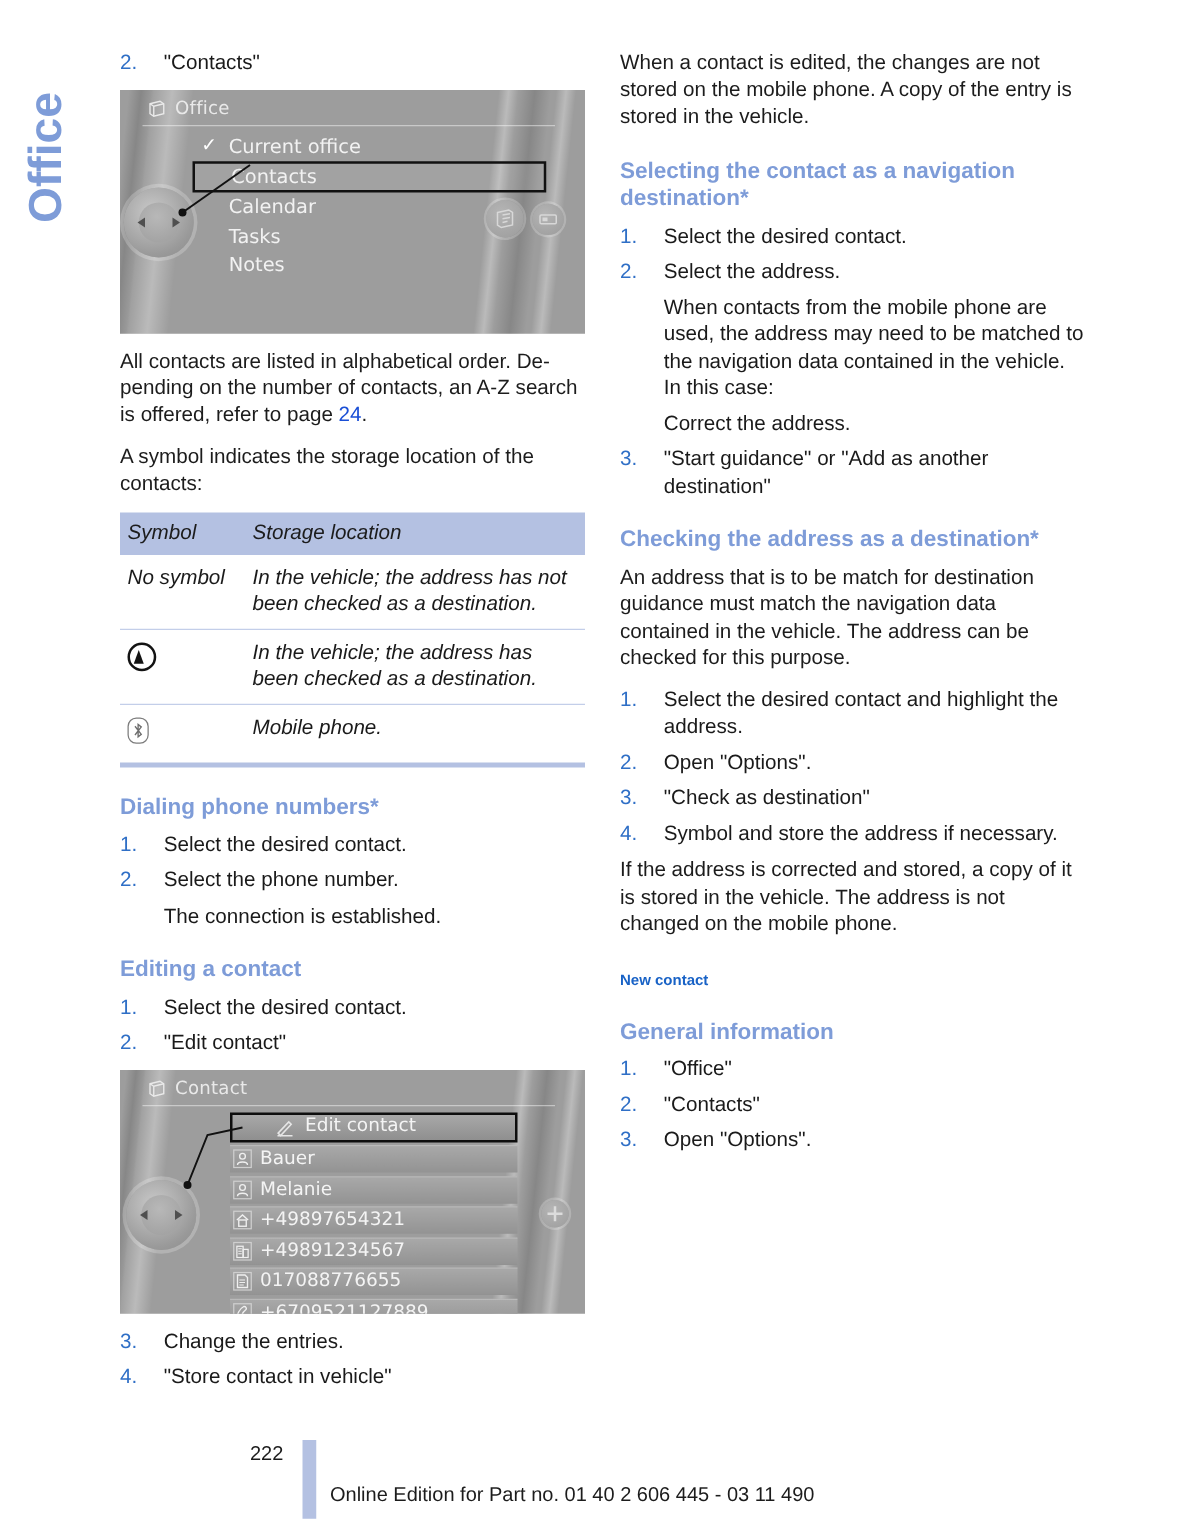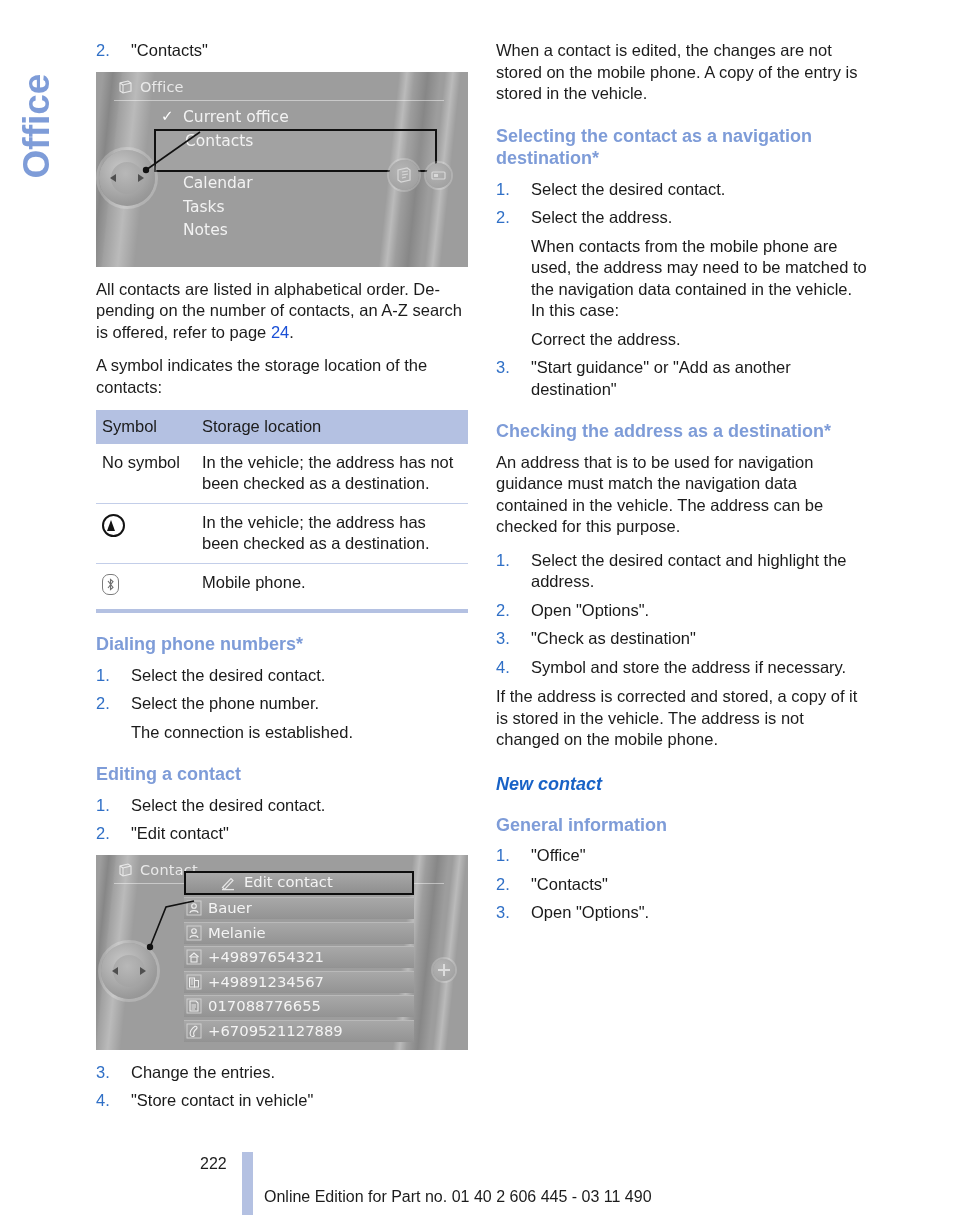--- a/index.html
+++ b/index.html
@@ -55,26 +55,25 @@
   .col-right { left: 496px; }
 
   
   p.body {
     margin: 0 0 12px 0;
     font-size: 16.5px;
     line-height: 21.5px;
     color: #1c1c1c;
   }
   .h1 {
-    font-size: 18px;
+    font-size: 12px;
     font-weight: bold;
     color: #1862c6;
     margin: 22px 0 12px 0;
     line-height: 23px;
-    font-style: italic;
   }
   .h2 {
     font-size: 18px;
     font-weight: bold;
     color: #7e9cd8;
     margin: 20px 0 9px 0;
     line-height: 22.5px;
   }
   .h2.tight { margin-top: 18px; }
 
@@ -105,20 +104,21 @@
     margin-bottom: 7px;
   }
   .pagelink { color: #1a4fd6; }
 
   
   table.symtable {
     border-collapse: collapse;
     width: 372px;
     margin: 12px 0 0 0;
     table-layout: fixed;
+    font-style: italic;
   }
   table.symtable th {
     background: #b4c1e2;
     text-align: left;
     font-weight: normal;
     font-size: 16.5px;
     padding: 7px 4px 8px 6px;
     color: #1c1c1c;
   }
   table.symtable td {
@@ -237,21 +237,21 @@
     left: 5px; top: -1px;
     color: #ffffff;
     font-size: 15px;
   }
   .menu-item.sel {
     border: 2px solid #111;
     background: rgba(255,255,255,0.06);
     margin-left: -2px;
     padding-left: 29px;
     line-height: 19.5px;
-    padding-top: 1px; padding-bottom: 19px;
+    padding-top: 1px; padding-bottom: 1px;
     width: 250px;
   }
 
   
   .crow {
     position: relative;
     height: 20px;
     margin-bottom: 2.5px;
     background: linear-gradient(to bottom, #a8a8a8, #949494);
     border-top: 1px solid rgba(255,255,255,0.35);
@@ -522,21 +522,21 @@
       <div class="sheen" style="left:346px; width:14px;"></div>
 
       <svg class="idrive-titleicon" viewBox="0 0 15 14">
         <path d="M2 3 L10 1 L13 3 L13 11 L5 13 L2 11 Z" fill="none" stroke="#eaeaea" stroke-width="1.1"></path>
         <path d="M2 3 L5 5 L13 3" fill="none" stroke="#eaeaea" stroke-width="1.1"></path>
         <path d="M5 5 L5 13" fill="none" stroke="#eaeaea" stroke-width="1.1"></path>
       </svg>
       <div class="idrive-title">Contact</div>
       <div class="idrive-rule"></div>
 
-      <div style="position:absolute; left:88px; top:16px; width:230px;">
+      <div style="position:absolute; left:88px; top:34px; width:230px;">
         <div class="crow sel">
           <svg class="cicon" viewBox="0 0 16 16">
             <path d="M2.5 12.5 L11 3.5 L13 5.5 L4.5 14.5 Z" fill="none" stroke="#e6e6e6" stroke-width="1.2"></path>
             <path d="M2 14.6 L14 14.6" stroke="#e6e6e6" stroke-width="1.3"></path>
           </svg>
           <span class="ctext">Edit contact</span>
         </div>
         <div class="crow">
           <svg class="cicon" viewBox="0 0 16 16">
             <rect x="1" y="1" width="14" height="14" fill="none" stroke="#cfcfcf" stroke-width="1"></rect>
@@ -630,21 +630,21 @@
     <div class="substep">When contacts from the mobile phone are used, the address may need to be matched to the navigation data contained in the vehicle. In this case:</div>
     <div class="substep">Correct the address.</div>
     <ol class="steps">
       <li>
         <span class="num">3.</span>
         <span>"Start guidance" or "Add as another destination"</span>
       </li>
     </ol>
 
     <div class="h2">Checking the address as a destination*</div>
-    <p class="body">An address that is to be used for navigation guidance must match the navigation data contained in the vehicle. The address can be checked for this purpose.</p>
+    <p class="body">An address that is to be match for destination guidance must match the navigation data contained in the vehicle. The address can be checked for this purpose.</p>
     <ol class="steps">
       <li>
         <span class="num">1.</span>
         <span>Select the desired contact and highlight the address.</span>
       </li>
       <li>
         <span class="num">2.</span>
         <span>Open "Options".</span>
       </li>
       <li>

